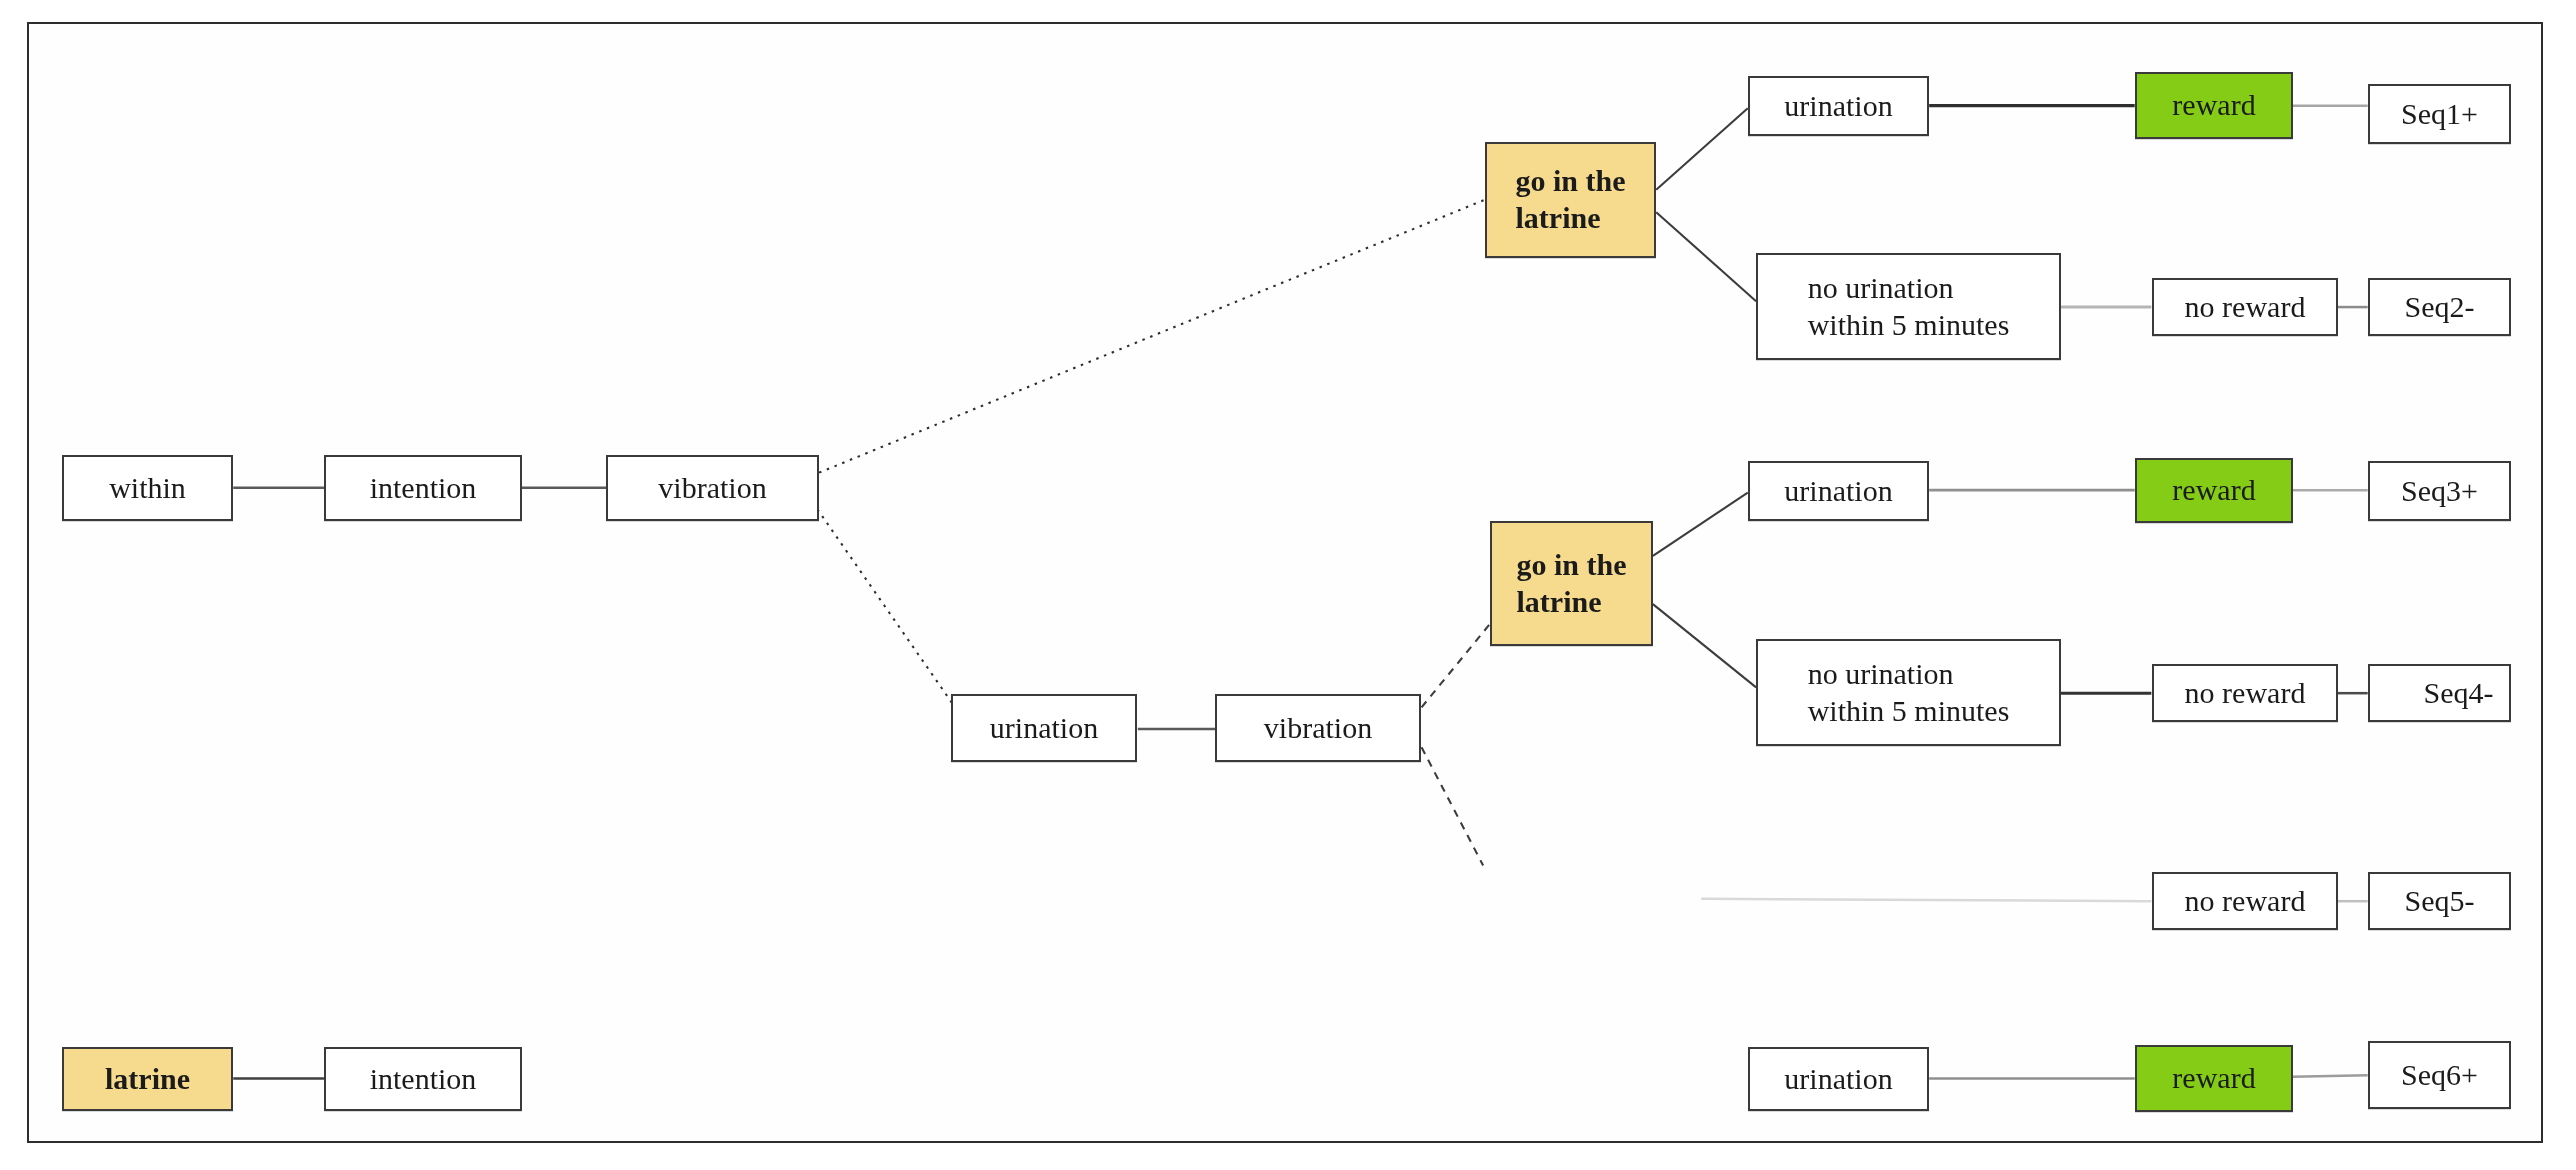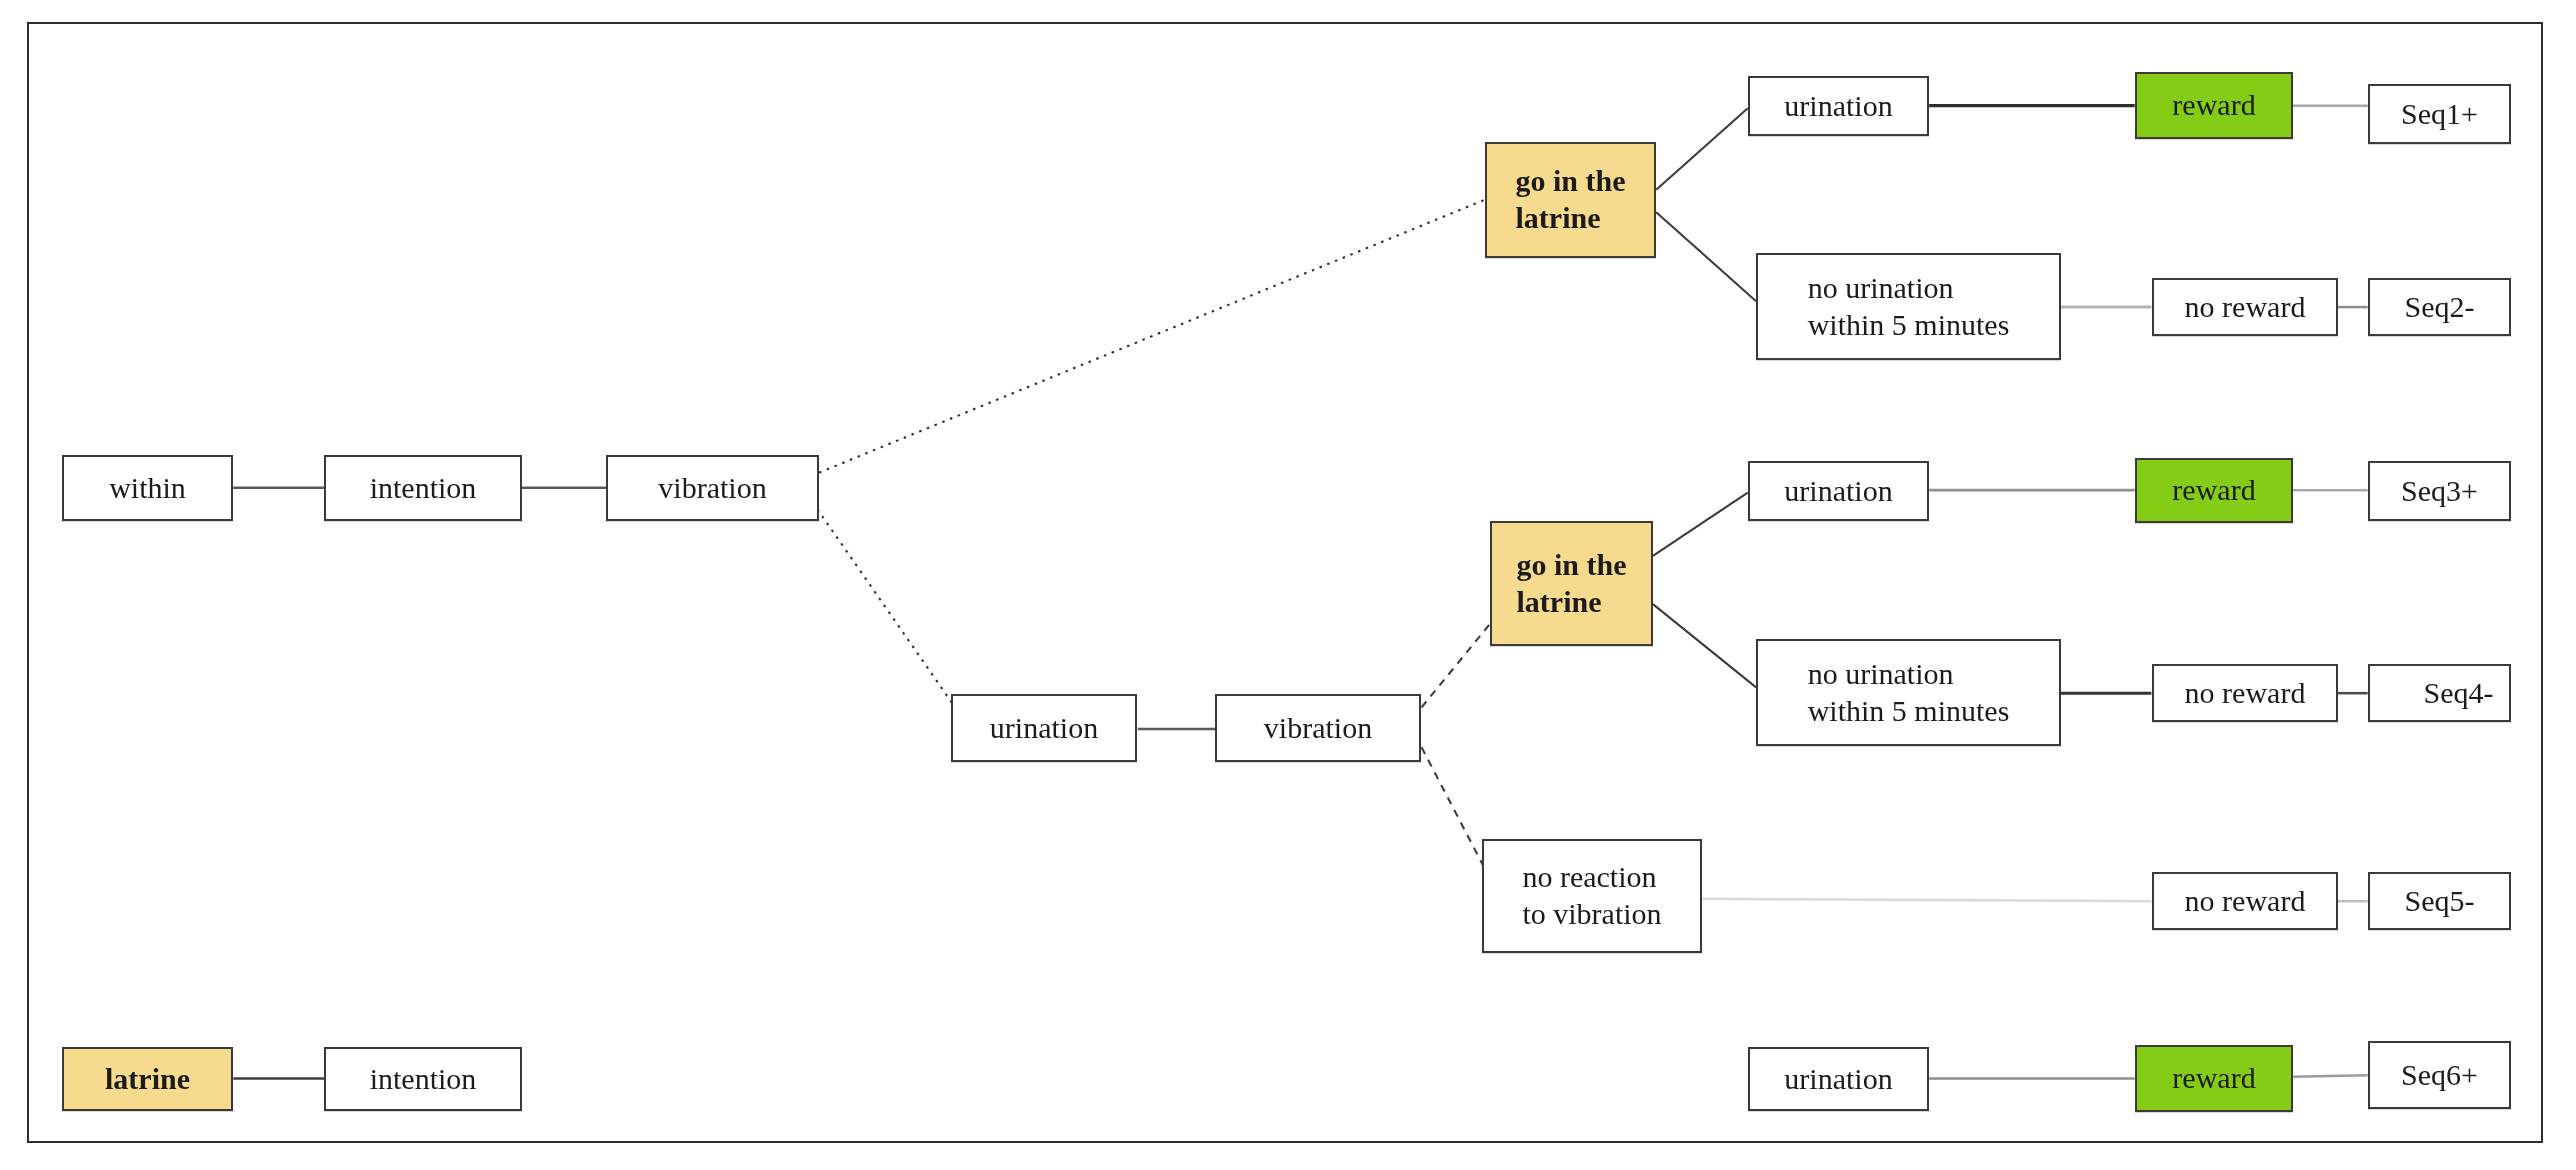--- a/index.html
+++ b/index.html
@@ -116,22 +116,20 @@
       <div class="node green" style="left: 2135px; top: 458px; width: 158px; height: 65px;">reward</div>
       <div class="node" style="left: 2368px; top: 461px; width: 143px; height: 60px; font-family: Liberation Serif, serif;">Seq3+</div>
       <div class="node yellow" style="left: 1490px; top: 521px; width: 163px; height: 125px;">go in the
 latrine</div>
       <div class="node" style="left: 1756px; top: 639px; width: 305px; height: 107px;">no urination
 within 5 minutes</div>
       <div class="node" style="left: 2152px; top: 664px; width: 186px; height: 58px;">no reward</div>
       <div class="node" style="left: 2368px; top: 664px; width: 143px; height: 58px; padding-left: 38px;">Seq4-</div>
       <div class="node" style="left: 951px; top: 694px; width: 186px; height: 68px;">urination</div>
       <div class="node" style="left: 1215px; top: 694px; width: 206px; height: 68px;">vibration</div>
-      <div class="node" style="left: 1482px; top: 839px; width: 220px; height: 114px;">no reaction
-to vibration</div>
       <div class="node" style="left: 2152px; top: 872px; width: 186px; height: 58px;">no reward</div>
       <div class="node" style="left: 2368px; top: 872px; width: 143px; height: 58px;">Seq5-</div>
       <div class="node yellow" style="left: 62px; top: 1047px; width: 171px; height: 64px;">latrine</div>
       <div class="node" style="left: 324px; top: 1047px; width: 198px; height: 64px;">intention</div>
       <div class="node" style="left: 1748px; top: 1047px; width: 181px; height: 64px;">urination</div>
       <div class="node green" style="left: 2135px; top: 1045px; width: 158px; height: 67px;">reward</div>
       <div class="node" style="left: 2368px; top: 1041px; width: 143px; height: 68px;">Seq6+</div>
     </div>
 </div>
 

